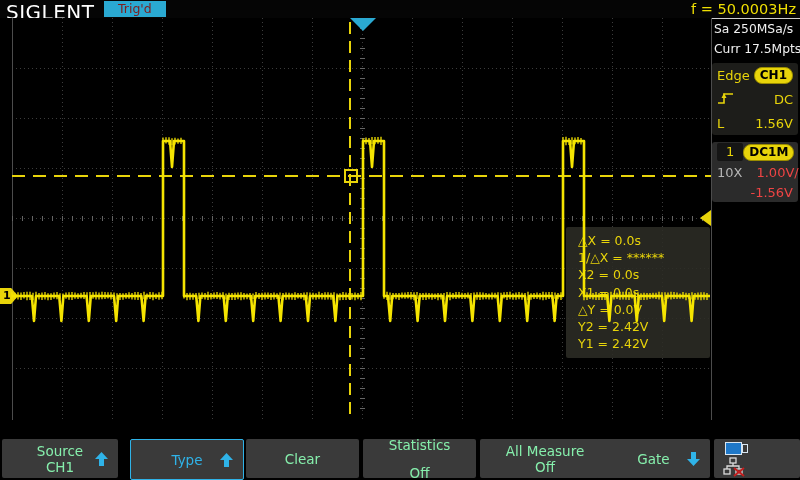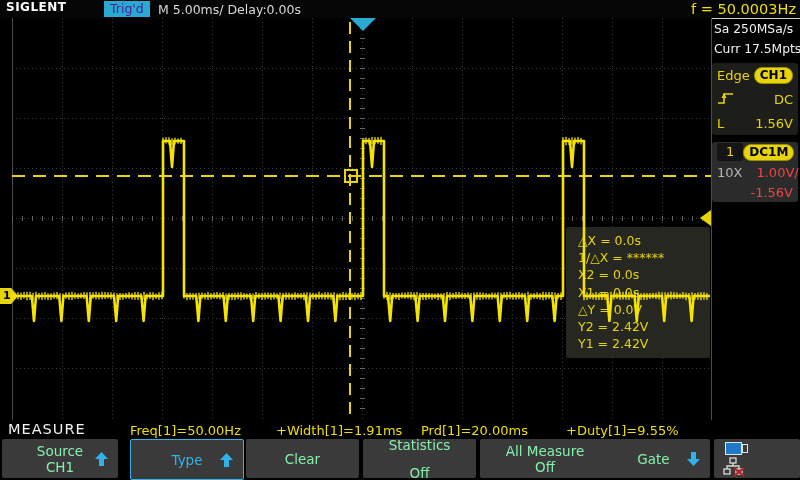--- a/index.html
+++ b/index.html
@@ -1,22 +1,22 @@
 <!DOCTYPE html>
 <html><head>
 <meta charset="utf-8">
 <style>
   html,body{margin:0;padding:0;background:#000;}
   #screen{position:relative;width:800px;height:480px;background:#000;overflow:hidden;
           font-family:"DejaVu Sans", sans-serif;-webkit-font-smoothing:antialiased;}
   
   #topbar{position:absolute;left:0;top:0;width:800px;height:18px;background:#050505;}
-  #logo{position:absolute;left:6px;top:0px;color:#fff;font-weight:bold;font-size:12px;letter-spacing:.5px;}
-  #trig-badge{position:absolute;left:104px;top:1px;height:16px;line-height:16px;padding:0 6px;
-              background:#2aa9d2;color:#4c1d95;font-size:12.5px;}
+  #logo{position:absolute;left:6px;top:0px;color:#fff;font-weight:normal;font-size:20px;letter-spacing:.5px;}
+  #trig-badge{position:absolute;left:104px;top:1px;height:16px;line-height:16px;padding:0 14px;
+              background:#2aa9d2;color:#7f1d1d;font-size:12.5px;}
   #timebase{position:absolute;left:158px;top:2px;color:#d9d9d9;font-size:12.5px;}
   #freq-readout{position:absolute;right:4px;top:1px;color:#efdf03;font-size:14.5px;}
   
   #plot{position:absolute;left:0;top:18px;width:712px;height:402px;background:#000;}
   .gridline{position:absolute;}
   #grid-left,#grid-right{position:absolute;top:0;width:1px;height:402px;background:#4c4c4c;}
   .ticks-h{position:absolute;left:12px;width:699px;height:5px;
            background:repeating-linear-gradient(to right,#666 0 1px,transparent 1px 10px);}
   .ticks-v{position:absolute;top:0;width:5px;height:400px;
            background:repeating-linear-gradient(to bottom,#666 0 1px,transparent 1px 10px);}
@@ -69,21 +69,20 @@
   #lan-icon{position:absolute;left:9px;top:18px;width:26px;height:20px;}
 </style>
 </head>
 <body>
 
 <div id="screen">
 
   <div id="topbar">
     <span id="logo">SIGLENT</span>
     <span id="trig-badge">Trig'd</span>
-    <span id="timebase">M 5.00ms/ Delay:0.00s</span>
     <span id="freq-readout">f = 50.0003Hz</span>
   </div>
 
   <div id="plot">
     <div id="gridwrap">
         <div class="gridline" style="left: 62px; top: 0px; width: 1px; height: 402px; background: repeating-linear-gradient(rgb(60, 60, 60) 0px, rgb(60, 60, 60) 1px, transparent 1px, transparent 4px);"></div>
         <div class="gridline" style="left: 112px; top: 0px; width: 1px; height: 402px; background: repeating-linear-gradient(rgb(60, 60, 60) 0px, rgb(60, 60, 60) 1px, transparent 1px, transparent 4px);"></div>
         <div class="gridline" style="left: 162px; top: 0px; width: 1px; height: 402px; background: repeating-linear-gradient(rgb(60, 60, 60) 0px, rgb(60, 60, 60) 1px, transparent 1px, transparent 4px);"></div>
         <div class="gridline" style="left: 212px; top: 0px; width: 1px; height: 402px; background: repeating-linear-gradient(rgb(60, 60, 60) 0px, rgb(60, 60, 60) 1px, transparent 1px, transparent 4px);"></div>
         <div class="gridline" style="left: 262px; top: 0px; width: 1px; height: 402px; background: repeating-linear-gradient(rgb(60, 60, 60) 0px, rgb(60, 60, 60) 1px, transparent 1px, transparent 4px);"></div>
@@ -162,27 +161,20 @@
       <div class="crow">
         <span class="graytxt">10X</span>
         <span class="whitetxt">1.00V/</span>
       </div>
       <div class="crow" style="justify-content:flex-end;">
         <span class="whitetxt">-1.56V</span>
       </div>
     </div>
   </div>
 
-  <div id="measurebar">
-    <span id="measure-title">MEASURE</span>
-    <span class="meas" style="left:130px;">Freq[1]=50.00Hz</span>
-    <span class="meas" style="left:276px;">+Width[1]=1.91ms</span>
-    <span class="meas" style="left:421px;">Prd[1]=20.00ms</span>
-    <span class="meas" style="left:566px;">+Duty[1]=9.55%</span>
-  </div>
 
   <div id="menubar">
     <div class="skey" style="left:2px;width:116px;">
       <span>Source</span>
       <span>CH1</span>
       <span class="arrow">
         <svg width="13" height="14" viewBox="0 0 13 14">
             <path d="M6.5 0 L13 7 H9 V14 H4 V7 H0 Z" fill="#2fb3e8"></path>
           </svg>
       </span>

